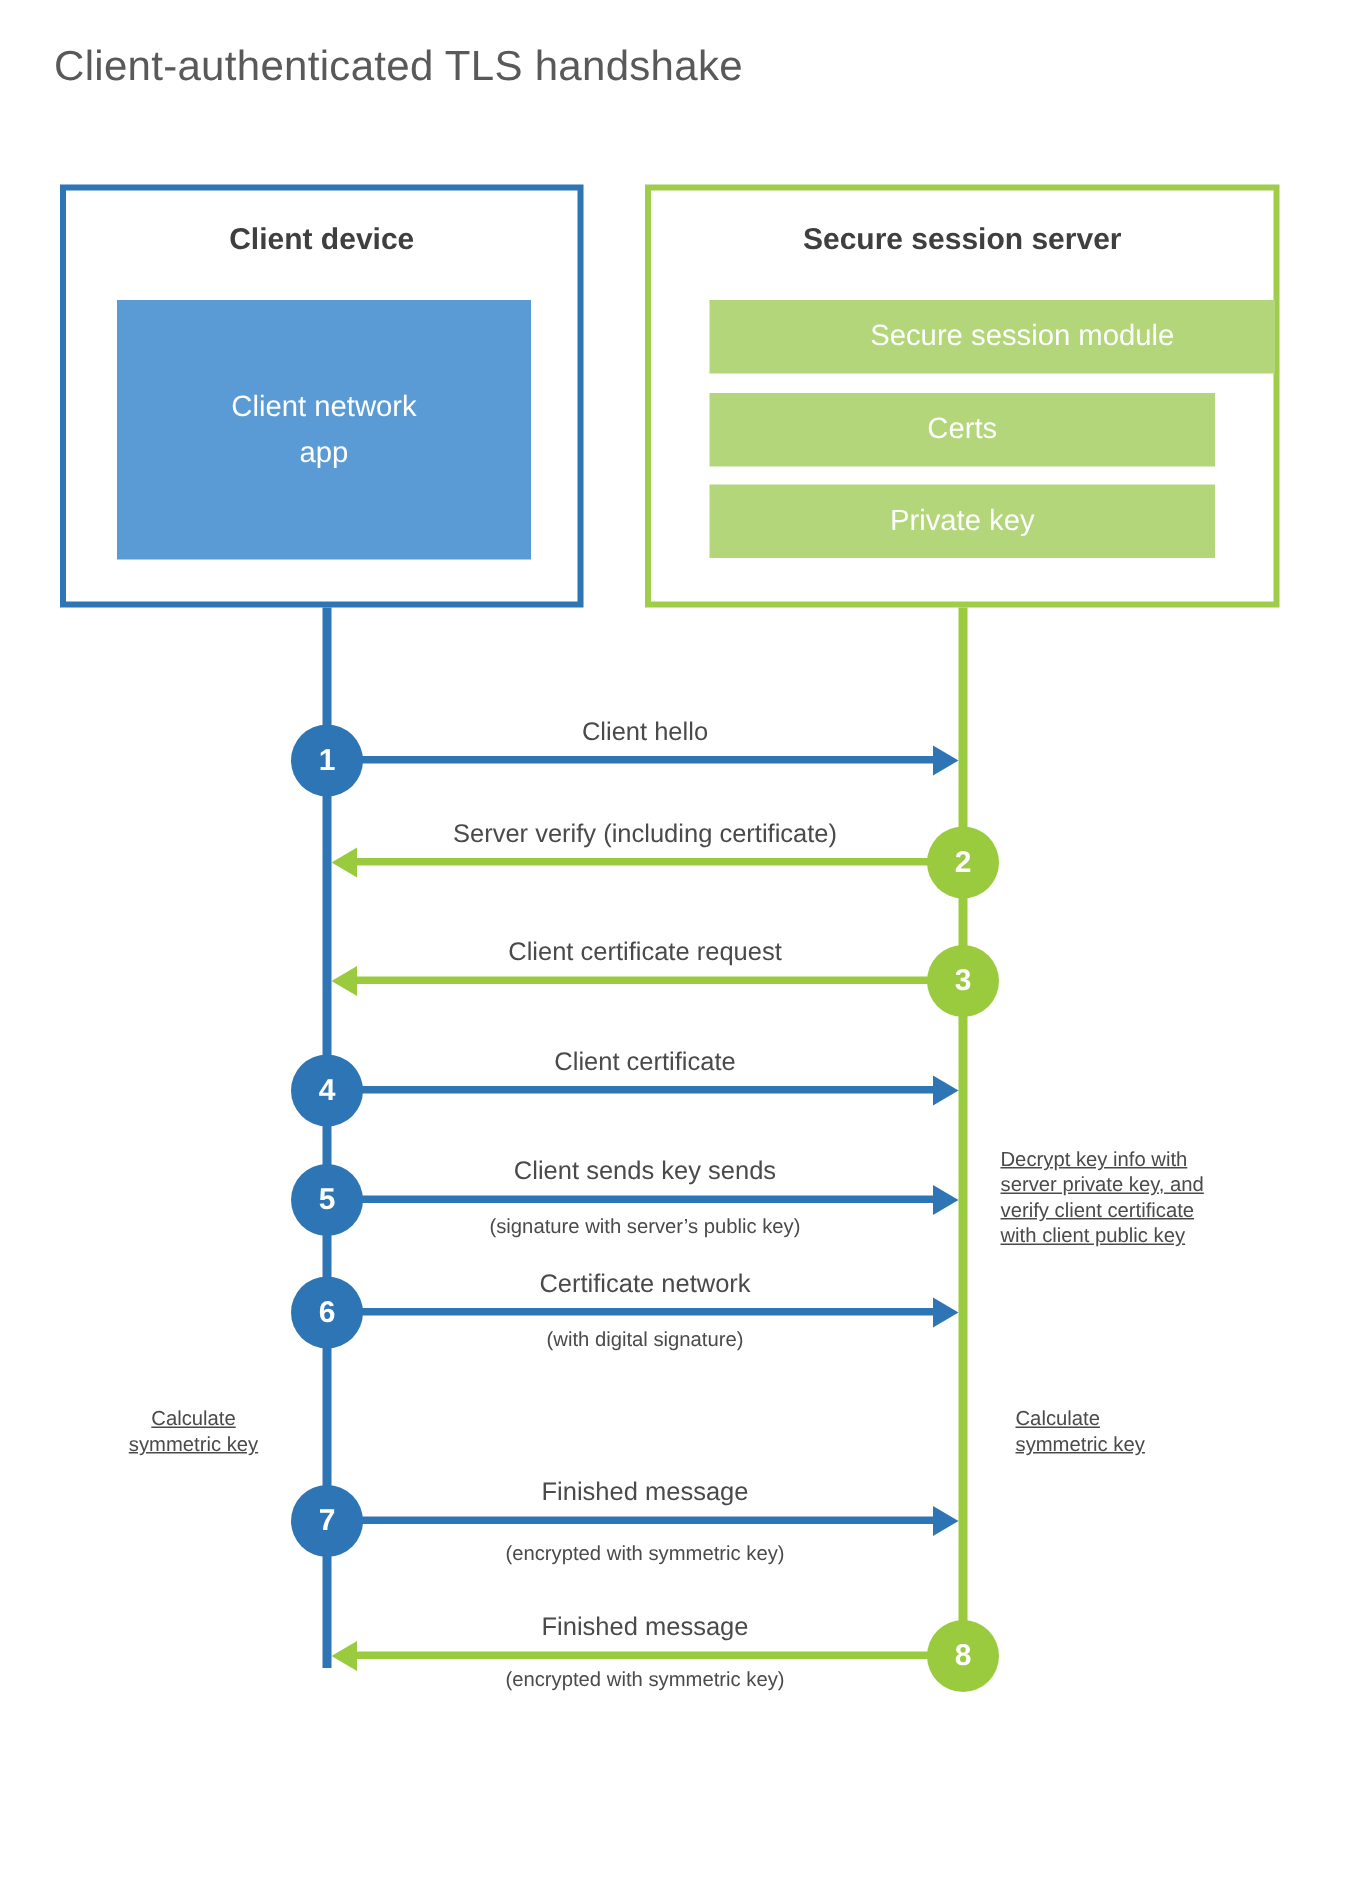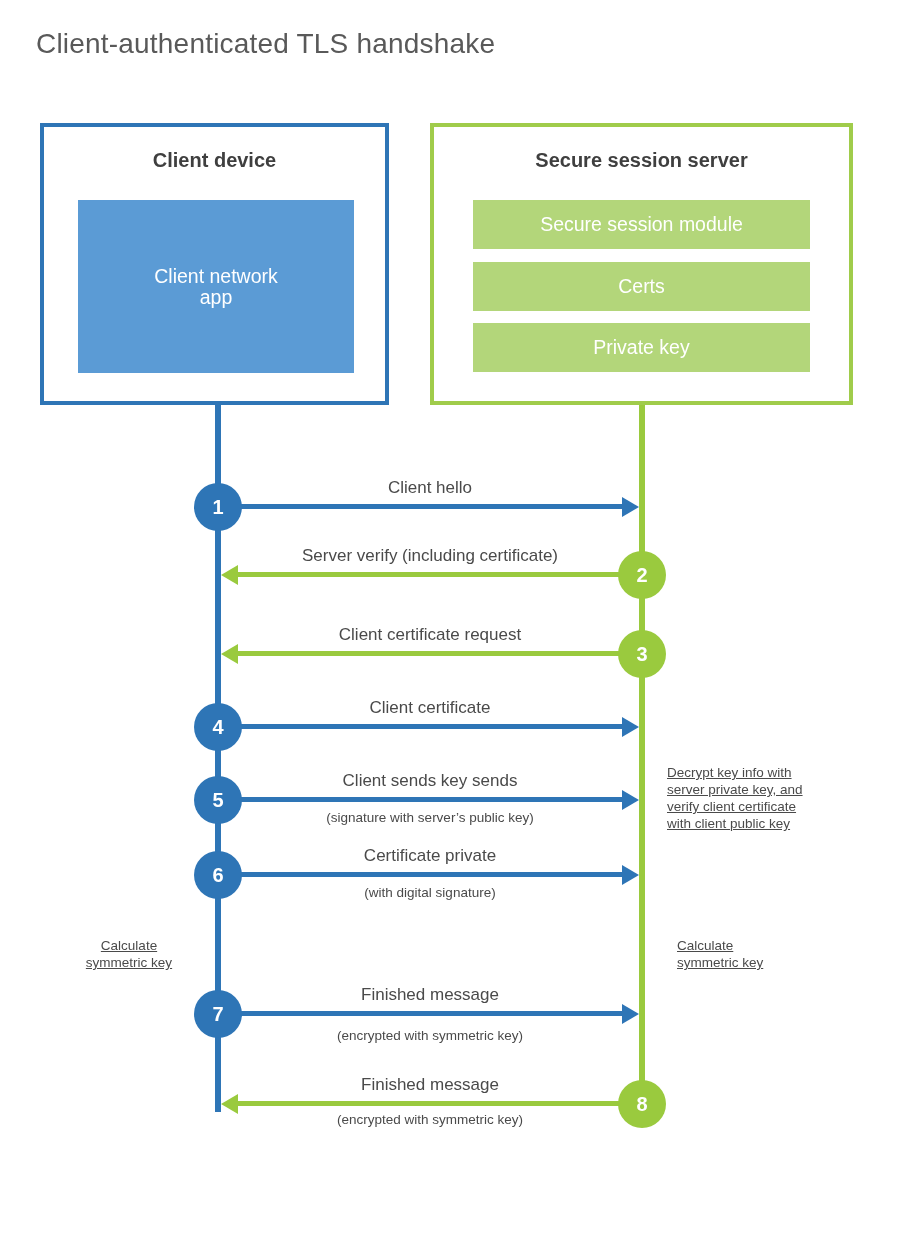--- a/index.html
+++ b/index.html
@@ -19,28 +19,28 @@
   .server-box { left:430px; top:123px; width:423px; height:282px; border:4px solid #A0CC4B; }
   .actor-title {
     text-align:center; font-size:20px; font-weight:700; color:#3F3F3F; z-index:3;
   }
   .client-title { left:40px;  top:149px; width:349px; }
   .server-title { left:430px; top:149px; width:423px; }
 
   .app-box {
     left:78px; top:200px; width:276px; height:173px; background:#5B9BD5;
     display:flex; align-items:center; justify-content:center; text-align:center;
-    color:#ffffff; font-size:19.5px; line-height:21px; white-space:pre-line; z-index:3;
+    color:#ffffff; font-size:19.5px; line-height:31px; white-space:pre-line; z-index:3;
   }
   .server-bar {
     left:473px; width:337px; height:49px; background:#B3D67A;
     display:flex; align-items:center; justify-content:center;
     color:#ffffff; font-size:19.5px; z-index:3;
   }
-  .bar-1 { top:200px; } .bar-2 { top:262px; } .bar-3 { top:323px; }
+  .bar-1 { top:200px;padding-left:40px; } .bar-2 { top:262px; } .bar-3 { top:323px; }
 
   
   .lifeline { width:6px; z-index:1; }
   .lifeline-client { left:215px; top:403px; height:709px; background:#2E75B6; }
   .lifeline-server { left:639px; top:403px; height:701px; background:#9ACA3E; }
 
   
   .arrow { height:5px; z-index:2; }
   .arrow::after { content:""; position:absolute; top:-7.5px; width:0; height:0;
                   border-top:10px solid transparent; border-bottom:10px solid transparent; }
@@ -108,21 +108,21 @@
 
   <div class="abs msg-label" style="top:698px;">Client certificate</div>
   <div class="abs arrow arrow-blue" style="top:724px;"></div>
   <div class="abs step-circle circle-blue" style="top:703px;">4</div>
 
   <div class="abs msg-label" style="top:771px;">Client sends key sends</div>
   <div class="abs arrow arrow-blue" style="top:797px;"></div>
   <div class="abs msg-sub" style="top:810px;">(signature with server’s public key)</div>
   <div class="abs step-circle circle-blue" style="top:776px;">5</div>
 
-  <div class="abs msg-label" style="top:846px;">Certificate private</div>
+  <div class="abs msg-label" style="top:846px;">Certificate network</div>
   <div class="abs arrow arrow-blue" style="top:872px;"></div>
   <div class="abs msg-sub" style="top:885px;">(with digital signature)</div>
   <div class="abs step-circle circle-blue" style="top:851px;">6</div>
 
   <div class="abs msg-label" style="top:985px;">Finished message</div>
   <div class="abs arrow arrow-blue" style="top:1011px;"></div>
   <div class="abs msg-sub" style="top:1028px;">(encrypted with symmetric key)</div>
   <div class="abs step-circle circle-blue" style="top:990px;">7</div>
 
   <div class="abs msg-label" style="top:1075px;">Finished message</div>

